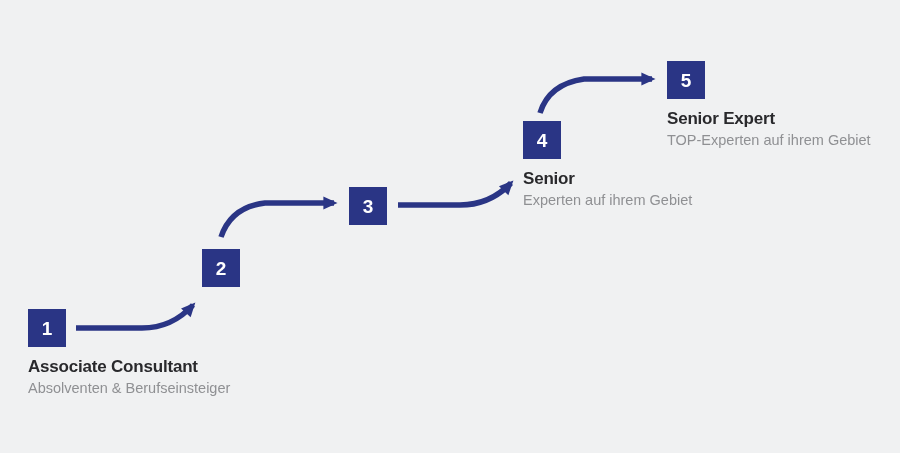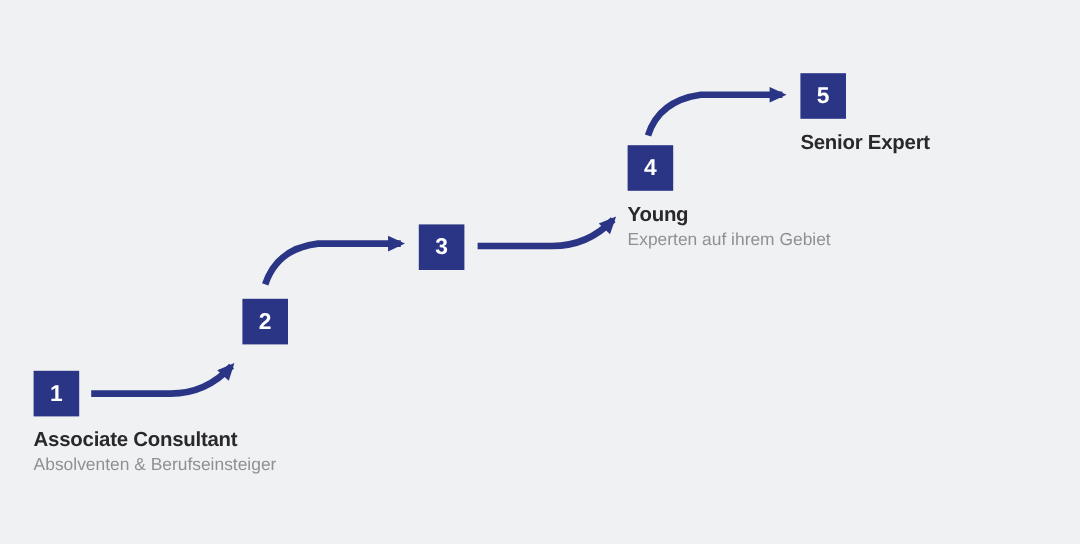--- a/index.html
+++ b/index.html
@@ -116,24 +116,25 @@
   <div class="step step-3">
     <div class="numbox">
       <span class="num">3</span>
     </div>
   </div>
 
   <div class="step step-4">
     <div class="numbox">
       <span class="num">4</span>
     </div>
-    <div class="step-title">Young</div>
+    <div class="step-title">Senior</div>
     <div class="step-subtitle">Experten auf ihrem Gebiet</div>
   </div>
 
   <div class="step step-5">
     <div class="numbox">
       <span class="num">5</span>
     </div>
     <div class="step-title">Senior Expert</div>
+    <div class="step-subtitle">TOP-Experten auf ihrem Gebiet</div>
   </div>
 
 </div>
 
 </body></html>

